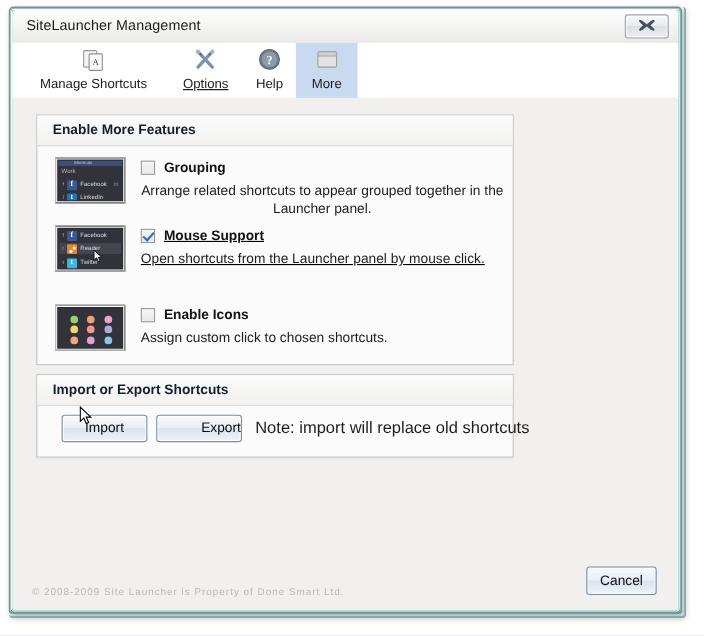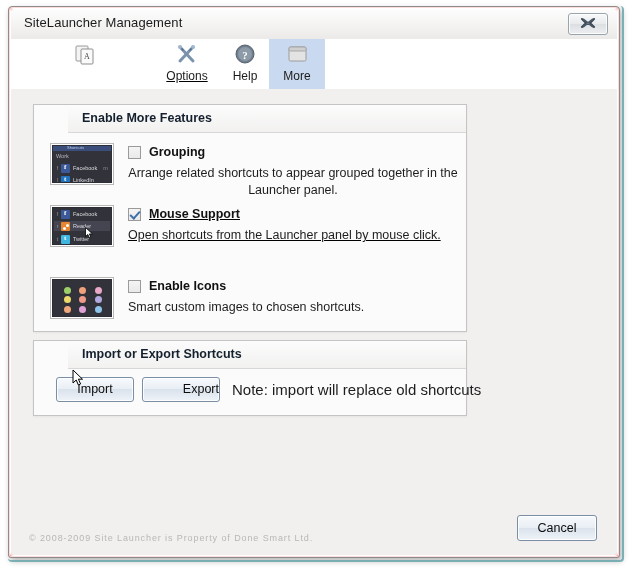--- a/index.html
+++ b/index.html
@@ -14,21 +14,21 @@
     overflow: hidden;
   }
 
   
   #window-frame {
     position: absolute;
     left: 8px;
     top: 6px;
     width: 612px;
     height: 552px;
-    background: #fca5a5;
+    background: #0f766e;
     border: 1px solid #8c8c8c;
     border-radius: 4px 4px 3px 3px;
     box-shadow: 2px 3px 6px rgba(0,0,0,0.30),
                 0 0 0 1px rgba(255,255,255,0.6) inset;
     box-sizing: border-box;
   }
   #window-frame::after {
     content: "";
     position: absolute;
     left: 1px; top: 1px; right: 1px; bottom: 1px;
@@ -132,21 +132,20 @@
     border-radius: 0 0 3px 3px;
   }
 
   
   .groupbox {
     position: absolute;
     background: #fbfbfb;
     border: 1px solid #c4c4c4;
     box-sizing: border-box;
     box-shadow: 0 1px 2px rgba(0,0,0,0.05);
-    padding-left: 34px;
   }
   .group-header {
     height: 27px;
     line-height: 27px;
     padding-left: 14px;
     font-size: 12.5px;
     font-weight: bold;
     color: #14202e;
     background: linear-gradient(to bottom, #fcfcfc 0%, #f2f1f0 100%);
     border-bottom: 1px solid #d8d8d8;
@@ -339,21 +338,21 @@
   #copyright {
     position: absolute;
     left: 18px;
     bottom: 12px;
     font-size: 9px;
     color: #b7b7b7;
     letter-spacing: 0.9px;
     white-space: nowrap;
   }
   #btn-ok     { position: absolute; right: 112px; bottom: 14px; width: 80px; height: 26px; line-height: 24px; }
-  #btn-cancel { position: absolute; right: 20px;  bottom: 14px; width: 80px; height: 26px; line-height: 24px; }
+  #btn-cancel { position: absolute; right: 20px;  bottom: 14px; width: 64px; height: 26px; line-height: 24px; }
 
   
   #page-cursor {
     position: absolute;
     left: 72px;
     top: 369px;
     width: 12px;
     height: 18px;
     pointer-events: none;
   }
@@ -377,20 +376,21 @@
   <div id="toolbar">
 
     <div class="tab" style="left:6px;width:136px;">
       <div class="tab-icon">
         <svg width="26" height="24" viewBox="0 0 26 24">
           <rect x="4" y="3" width="12" height="15" rx="1" fill="#f4f4f4" stroke="#9a9a9a" stroke-width="1"></rect>
           <rect x="9" y="6" width="12" height="15" rx="1" fill="#fafafa" stroke="#8f8f8f" stroke-width="1"></rect>
           <text x="15" y="16" font-size="8" fill="#4a4a4a" text-anchor="middle" font-family="Liberation Serif, serif">A</text>
         </svg>
       </div>
+      <div class="tab-label">Manage Shortcuts</div>
     </div>
 
     <div class="tab" style="left:142px;width:68px;text-decoration:underline;">
       <div class="tab-icon">
         <svg width="26" height="24" viewBox="0 0 26 24">
           <g stroke="#7b93ad" stroke-width="3" stroke-linecap="round">
             <line x1="6" y1="4" x2="19" y2="18"></line>
             <line x1="19" y1="4" x2="6" y2="18"></line>
           </g>
           <g stroke="#4f6a87" stroke-width="1.3" stroke-linecap="round" fill="none">
@@ -507,21 +507,21 @@
               <div class="dot" style="background:#e0a0d8"></div>
               <div class="dot" style="background:#8ec3ea"></div>
             </div>
           </div>
         </div>
         <div class="feature-text">
           <div class="feature-title-line">
             <div class="checkbox"></div>
             <div class="feature-name">Enable Icons</div>
           </div>
-          <div class="feature-desc">Smart custom images to chosen shortcuts.</div>
+          <div class="feature-desc">Assign custom click to chosen shortcuts.</div>
         </div>
       </div>
     </div>
 
     <div class="groupbox" id="group-import">
       <div class="group-header">Import or Export Shortcuts</div>
       <div class="btn" id="btn-import">Import</div>
       <div class="btn" id="btn-export">Export</div>
       <div id="import-note">Note: import will replace old shortcuts</div>
     </div>

